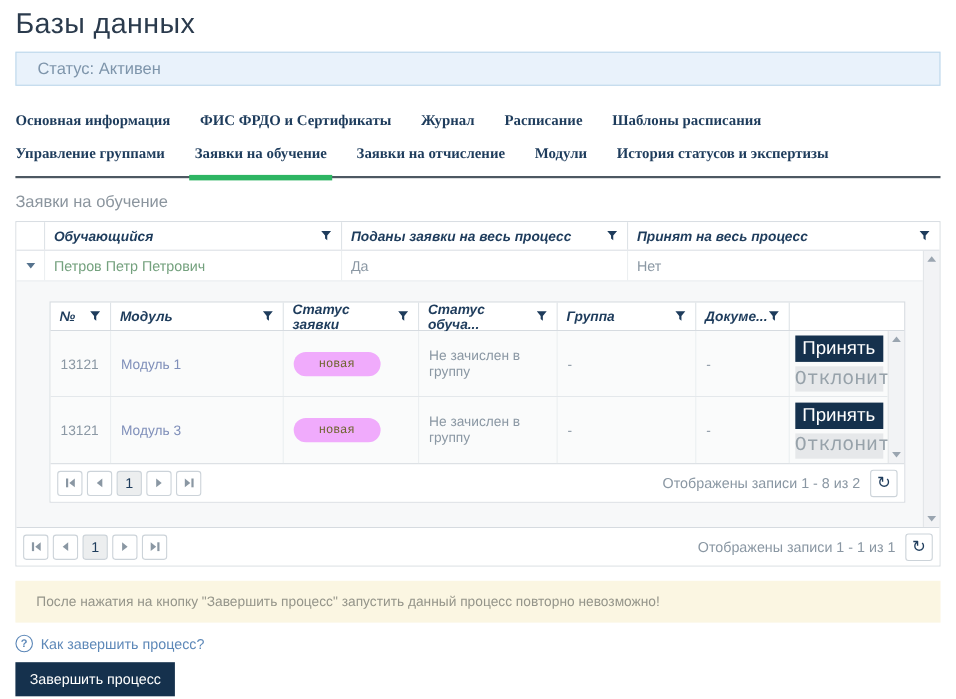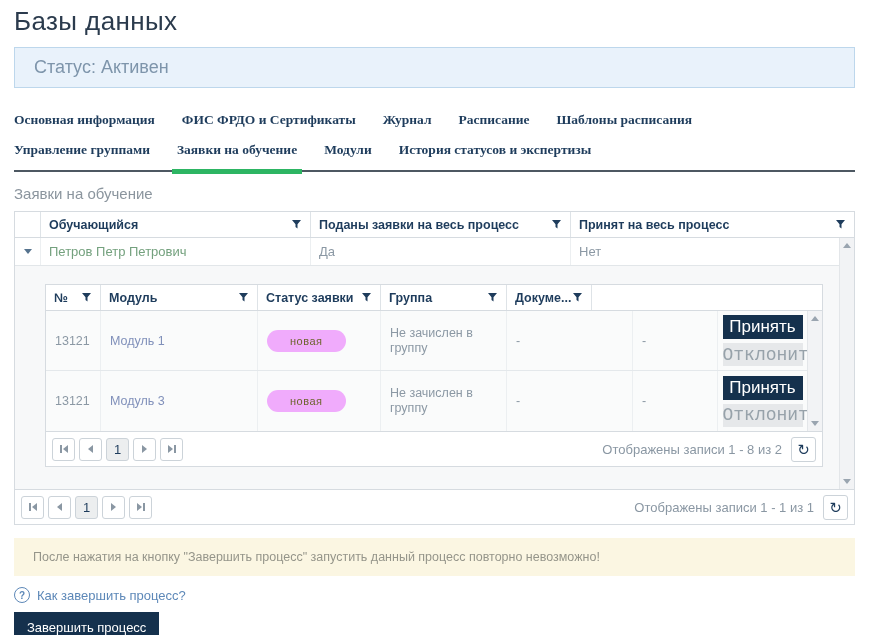--- a/index.html
+++ b/index.html
@@ -2,35 +2,35 @@
 <html><head>
 <meta charset="utf-8">
 <style>
   * { box-sizing: border-box; margin: 0; padding: 0; }
   html, body { width: 869px; height: 635px; overflow: hidden; background: #fff; }
   body { font-family: "Liberation Sans", "DejaVu Sans", sans-serif; color: #2e3d4e; }
   .page { padding: 6px 14px 0 14px; }
 
   
   .page-title { font-size: 26px; line-height: 30px; font-weight: 500; letter-spacing: .4px; color: #2b3b4d; margin-bottom: 11px; }
-  .status-banner { height: 41px; display: flex; align-items: center; background: #e9f2fb; border: 1px solid #bdd7ec; color: #7e95ab; font-size: 18px; padding: 0 19px; margin-bottom: 24px; }
+  .status-banner { height: 31px; display: flex; align-items: center; background: #e9f2fb; border: 1px solid #bdd7ec; color: #7e95ab; font-size: 15px; padding: 0 19px; margin-bottom: 24px; }
 
   
   .tabs-row { display: flex; gap: 27px; font-size: 13.5px; font-weight: 700; color: #1e3c5c; white-space: nowrap; font-family: Liberation Serif, serif; }
   .tabs-row1 { margin-bottom: 14px; }
   .tabs-row2 { padding-bottom: 12px; border-bottom: 2px solid #4d5862; }
   .tab { cursor: pointer; position: relative; }
   .tab.active { font-weight: 800; }
   .tab.active::after { content: ""; position: absolute; left: -5px; right: -5px; bottom: -16px; height: 5px; background: #2db563; }
 
   .section-title { margin: 13px 0 9px; font-size: 15px; color: #8b959e; }
 
   
   .filter-icon { color: #1e3c5c; display: inline-flex; margin-left: auto; }
-  .hcell { display: flex; align-items: center; font-size: 12.5px; font-weight: 700; color: #1e3c5c; padding: 0 8px; border-right: 1px solid #dee3e7; }
+  .hcell { display: flex; align-items: center; font-size: 12.5px; font-weight: 700; color: #1e3c5c; padding: 0 8px; border-right: 1px solid #dee3e7; font-style: italic; }
   .hcell:last-child { border-right: none; }
 
   
   .grid-outer { border: 1px solid #d6dbe0; }
   .ghead { display: flex; height: 26px; border-bottom: 1px solid #d6dbe0; background: #fff; }
   .gbody { display: flex; }
   .gcontent { flex: 1; min-width: 0; }
   .vscroll { width: 15px; background: #f2f3f5; border-left: 1px solid #e3e6e9; display: flex; flex-direction: column; justify-content: space-between; align-items: center; padding: 5px 0; }
   .tri-up { width:0;height:0;border-left:4px solid transparent;border-right:4px solid transparent;border-bottom:5px solid #9aa5b0; }
   .tri-down { width:0;height:0;border-left:4px solid transparent;border-right:4px solid transparent;border-top:5px solid #9aa5b0; }
@@ -102,20 +102,21 @@
     <div class="tab">Основная информация</div>
     <div class="tab">ФИС ФРДО и Сертификаты</div>
     <div class="tab">Журнал</div>
     <div class="tab">Расписание</div>
     <div class="tab">Шаблоны расписания</div>
   </div>
 
   <div class="tabs-row tabs-row2">
     <div class="tab">Управление группами</div>
     <div class="tab active">Заявки на обучение</div>
+    <div class="tab">Заявки на отчисление</div>
     <div class="tab">Модули</div>
     <div class="tab">История статусов и экспертизы</div>
   </div>
 
   <div class="section-title">Заявки на обучение</div>
 
   
   <div class="grid-outer">
     <div class="ghead">
       <div class="hcell c-exp"></div>
@@ -178,20 +179,28 @@
                   </span>
               </div>
               <div class="hcell c-stz">
                 <span>Статус заявки</span>
                 <span class="filter-icon">
                     <svg width="11" height="11" viewBox="0 0 11 11">
                       <path d="M1 1h9L6.5 5.2v4.3l-2-1.6V5.2z" fill="currentColor"></path>
                     </svg>
                   </span>
               </div>
+              <div class="hcell c-sto">
+                <span>Статус обуча...</span>
+                <span class="filter-icon">
+                    <svg width="11" height="11" viewBox="0 0 11 11">
+                      <path d="M1 1h9L6.5 5.2v4.3l-2-1.6V5.2z" fill="currentColor"></path>
+                    </svg>
+                  </span>
+              </div>
               <div class="hcell c-grp">
                 <span>Группа</span>
                 <span class="filter-icon">
                     <svg width="11" height="11" viewBox="0 0 11 11">
                       <path d="M1 1h9L6.5 5.2v4.3l-2-1.6V5.2z" fill="currentColor"></path>
                     </svg>
                   </span>
               </div>
               <div class="hcell c-doc">
                 <span>Докуме...</span>

